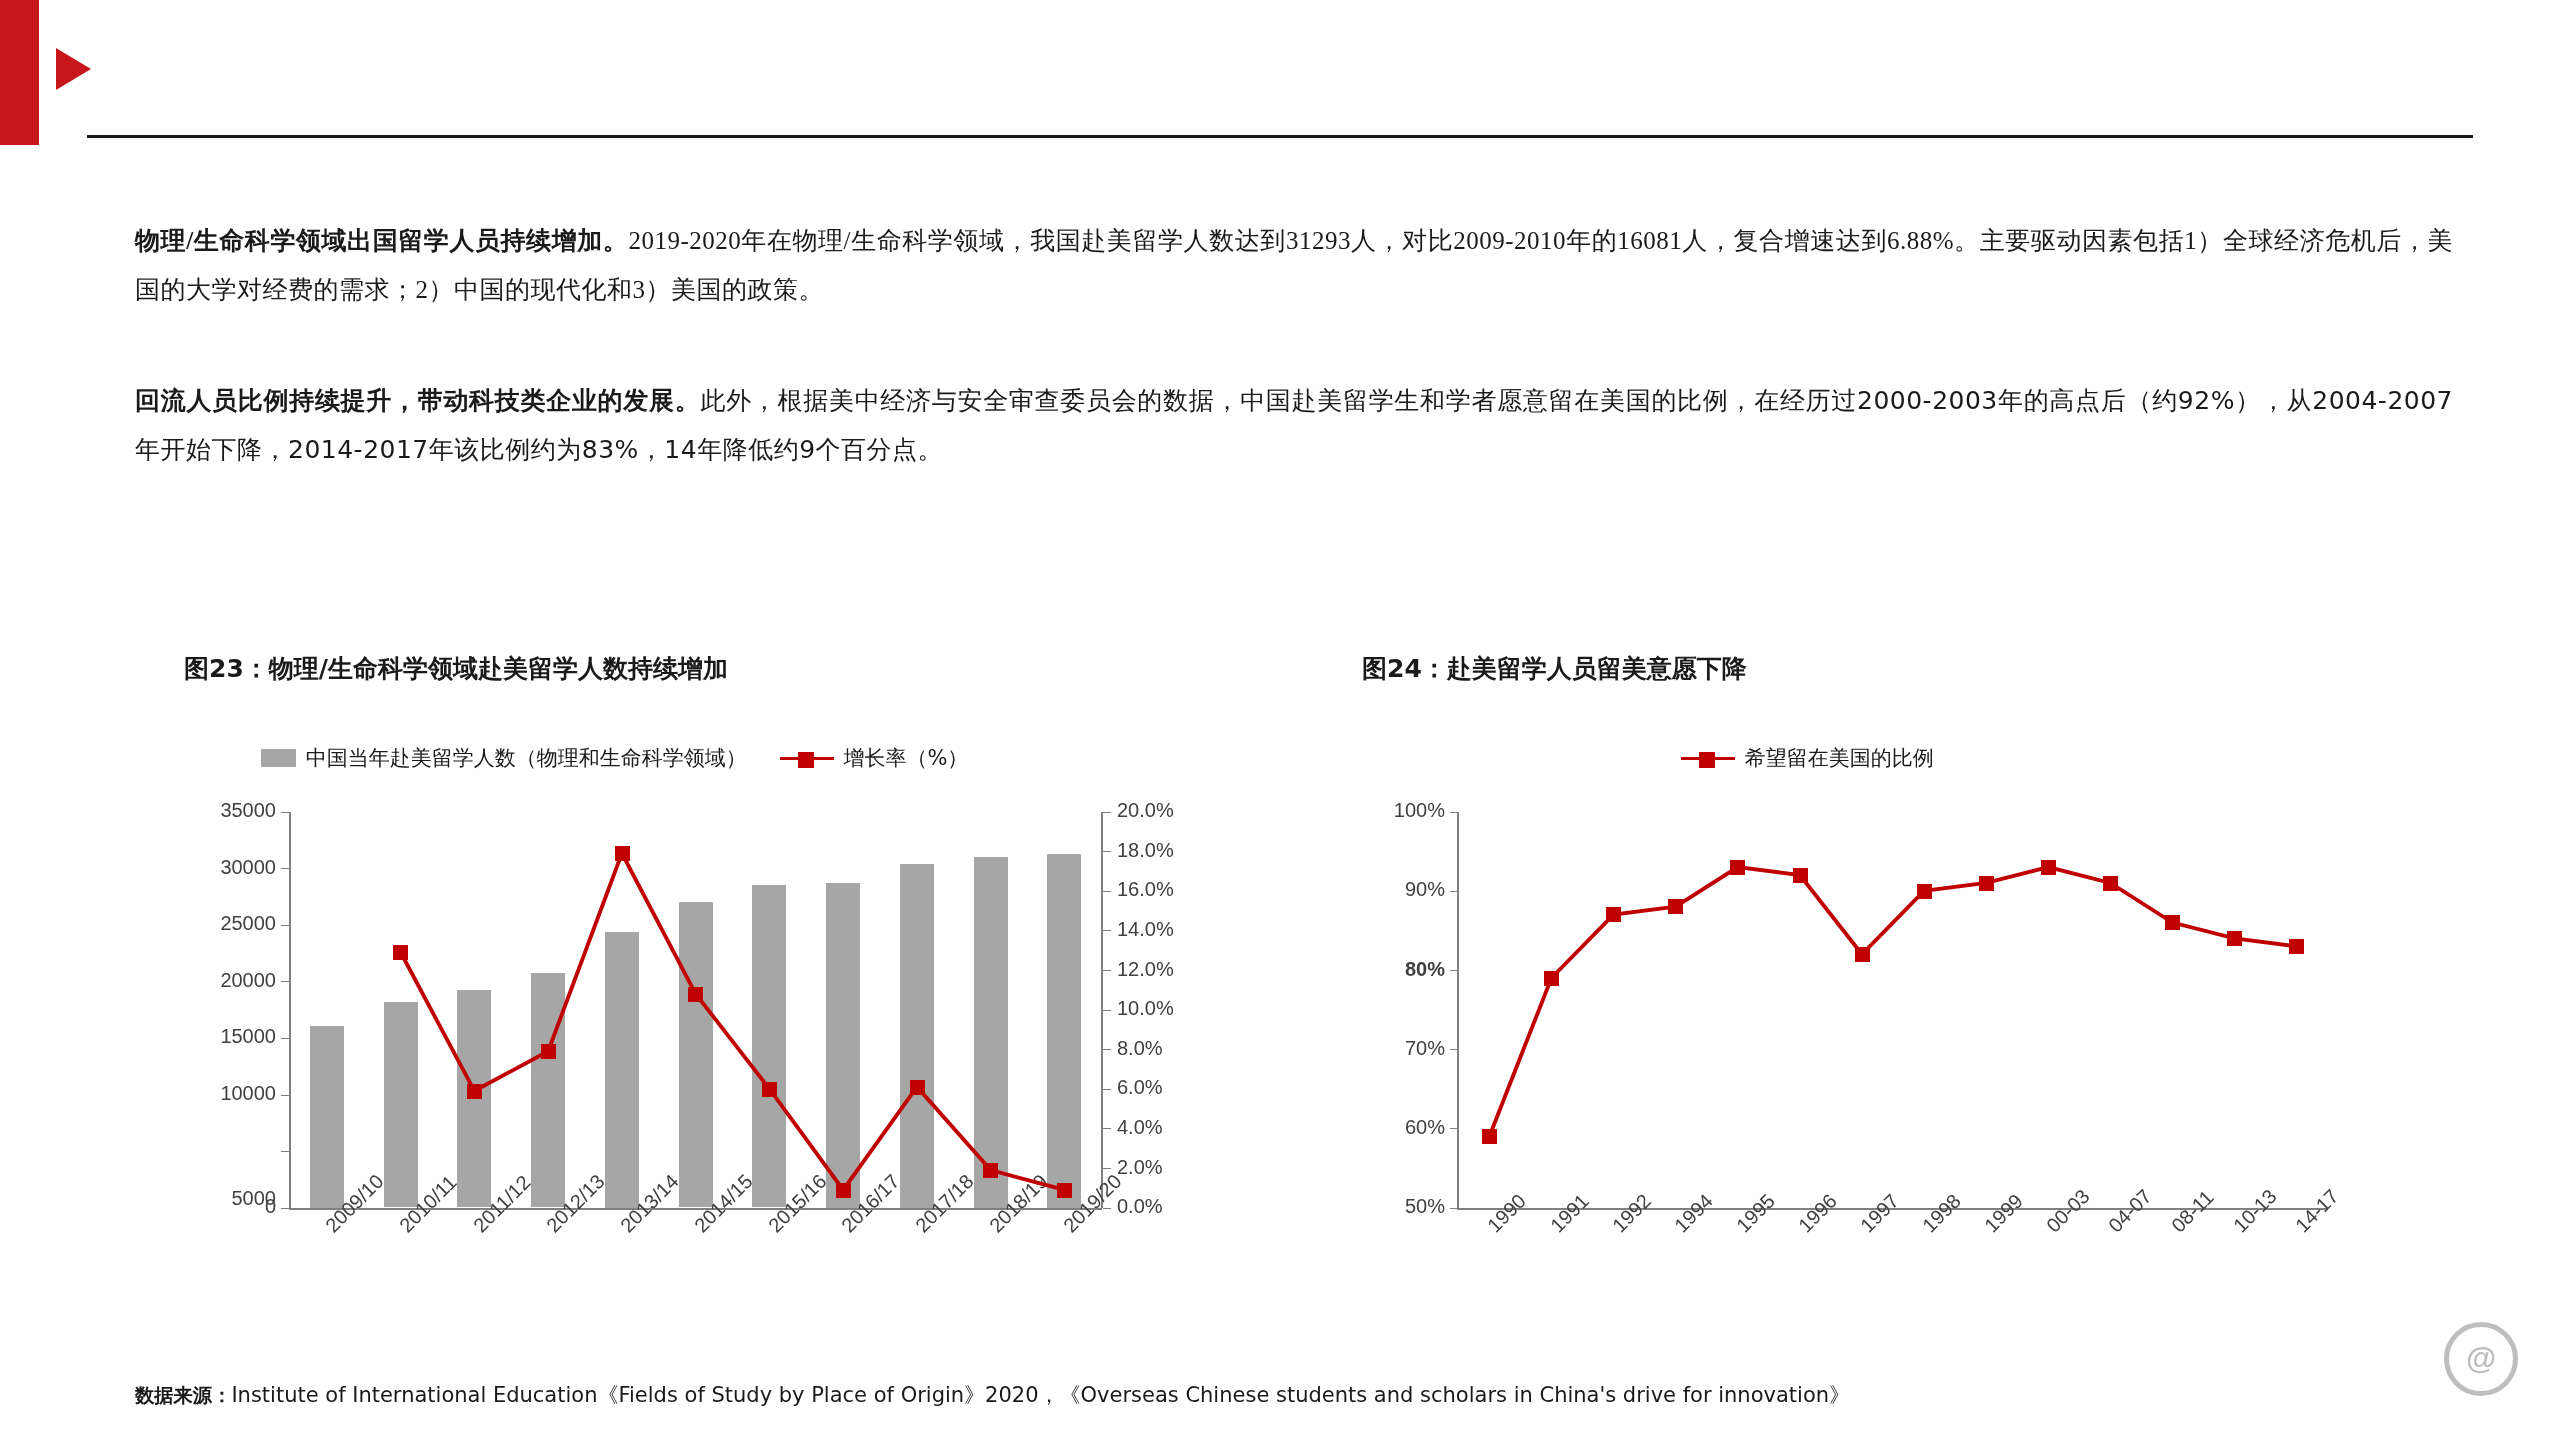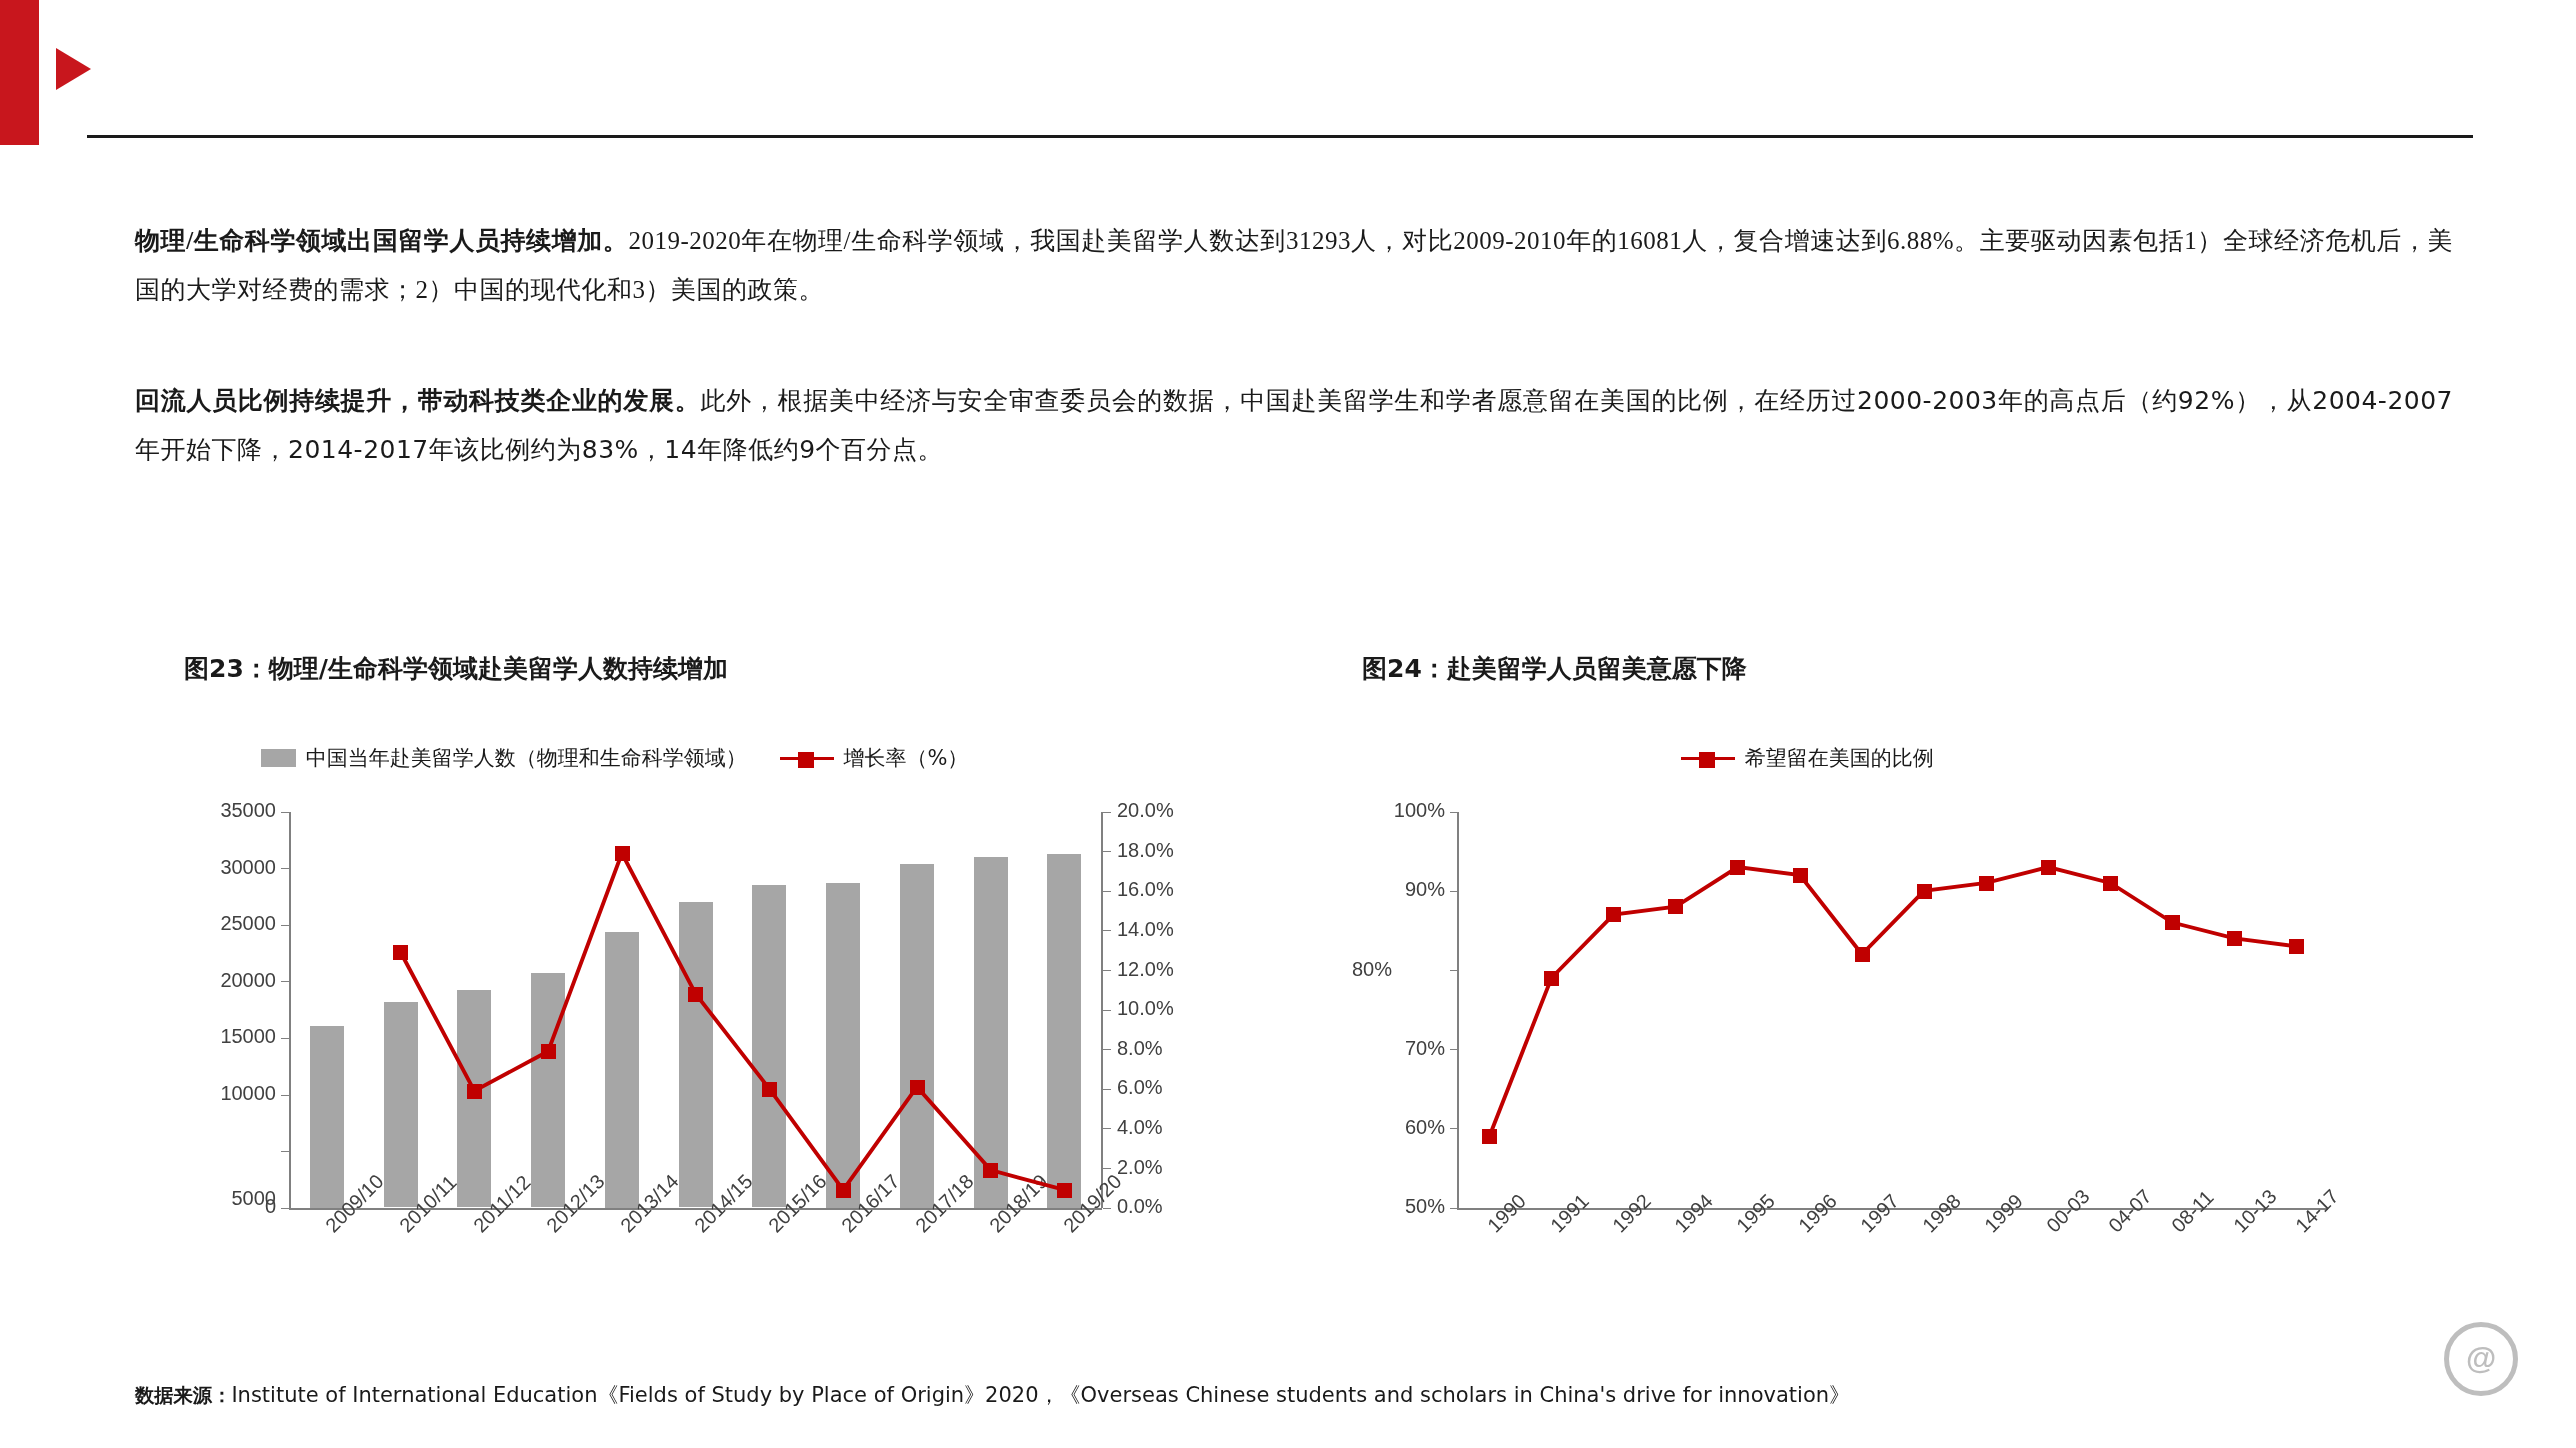--- a/index.html
+++ b/index.html
@@ -246,21 +246,21 @@
   </div>
 <div class="plot" id="plot24">
     <div class="axis-line" style="left: 105px; top: 9.7px; width: 1.9px; height: 396px;"></div>
     <div class="axis-line" style="left: 105px; top: 406px; width: 871px; height: 1.9px;"></div>
     <div class="tick-label" style="left: 0px; top: 393px; width: 93px; text-align: right;">50%</div>
     <div class="axis-line" style="left: 98px; top: 406px; width: 7.7px; height: 1px;"></div>
     <div class="tick-label" style="left: 0px; top: 314px; width: 93px; text-align: right;">60%</div>
     <div class="axis-line" style="left: 98px; top: 326px; width: 7.7px; height: 1px;"></div>
     <div class="tick-label" style="left: 0px; top: 235px; width: 93px; text-align: right;">70%</div>
     <div class="axis-line" style="left: 98px; top: 247px; width: 7.7px; height: 1px;"></div>
-    <div class="tick-label" style="left: 0px; top: 156px; width: 93px; ">80%</div>
+    <div class="tick-label" style="left: 0px; top: 156px; width: 93px; text-align: right; font-weight: bold;">80%</div>
     <div class="axis-line" style="left: 98px; top: 168px; width: 7.7px; height: 1px;"></div>
     <div class="tick-label" style="left: 0px; top: 76px; width: 93px; text-align: right;">90%</div>
     <div class="axis-line" style="left: 98px; top: 89px; width: 7.7px; height: 1px;"></div>
     <div class="tick-label" style="left: 0px; top: -2.9px; width: 93px; text-align: right;">100%</div>
     <div class="axis-line" style="left: 98px; top: 9.7px; width: 7.7px; height: 1px;"></div>
     <div class="xcat" style="left: 131px; top: 419px;">1990</div>
     <div class="xcat" style="left: 194px; top: 419px;">1991</div>
     <div class="xcat" style="left: 256px; top: 419px;">1992</div>
     <div class="xcat" style="left: 318px; top: 419px;">1994</div>
     <div class="xcat" style="left: 380px; top: 419px;">1995</div>

